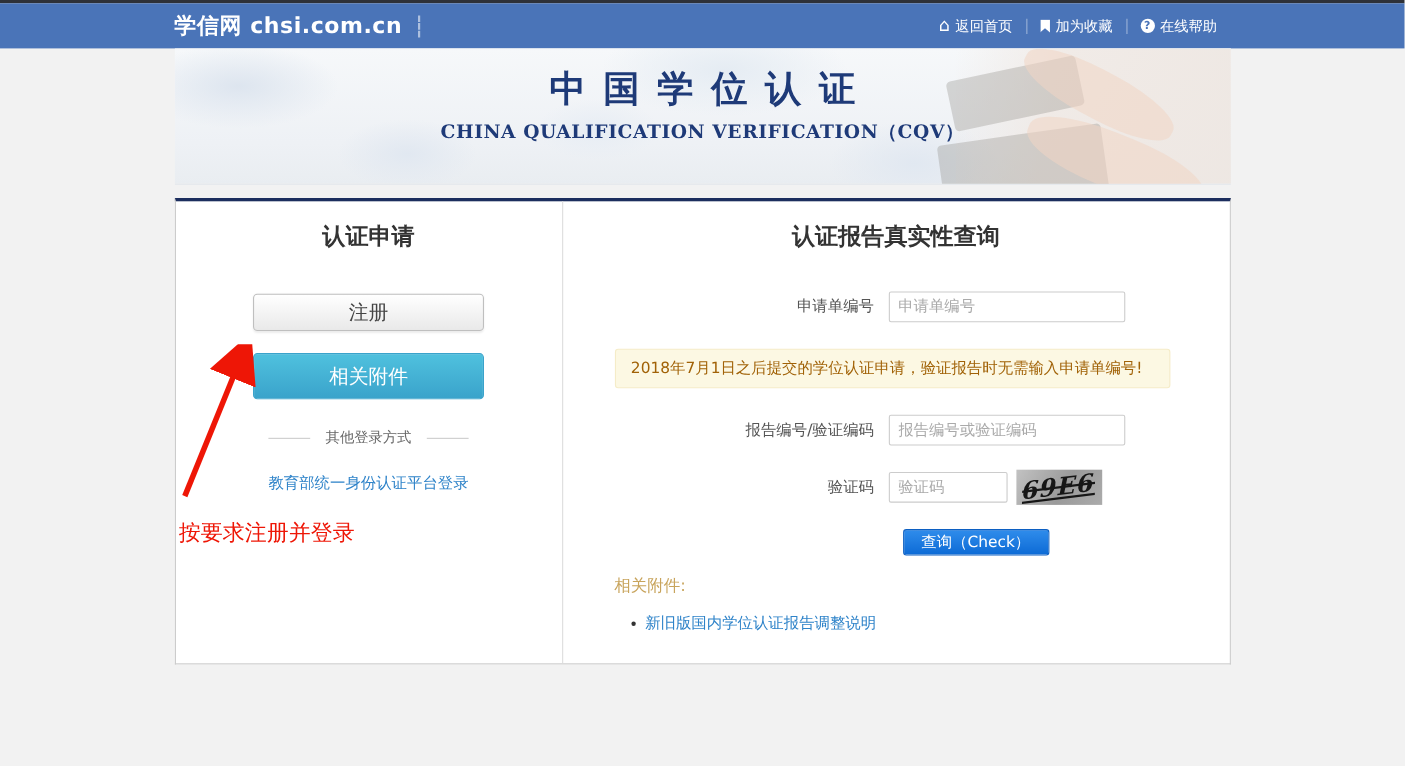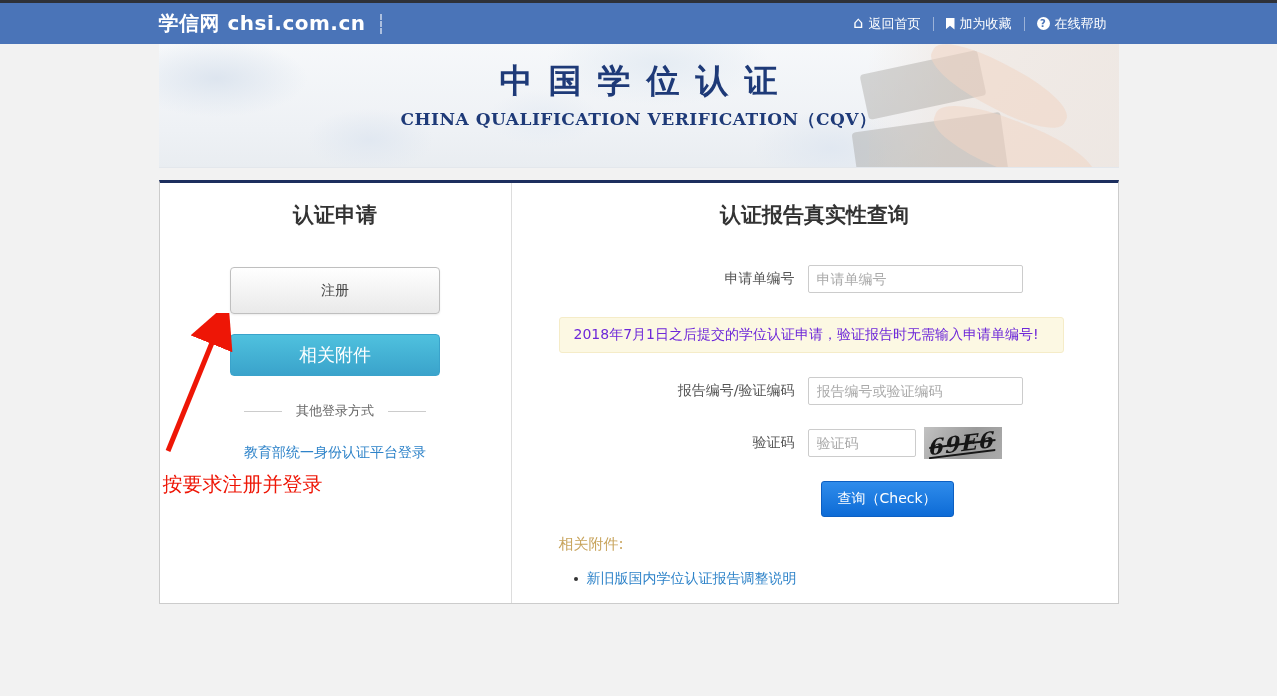--- a/index.html
+++ b/index.html
@@ -39,47 +39,47 @@
   .banner-titles { position:relative; text-align:center; padding-top:15px; }
   .banner-title { font-family:"DejaVu Serif","Liberation Serif",serif; font-weight:bold; font-size:33px; color:#1e3a78; letter-spacing:16px; text-indent:16px; }
   .banner-sub { font-family:"DejaVu Serif","Liberation Serif",serif; font-weight:bold; font-size:17px; color:#1e3a78; margin-top:4px; letter-spacing:0.5px; }
 
   .content { width:960px; margin:12px auto 0; background:#fff; border:1px solid #ccc; border-top:3px solid #1c2e5e; min-height:424px; display:flex; }
   .panel-left { width:352px; border-right:1px solid #ddd; position:relative; text-align:center; }
   .panel-right { flex:1; position:relative; }
   .panel-title { font-size:21px; font-weight:bold; color:#333; margin-top:20px; line-height:24px; text-align:center; }
 
   .btn-stack { margin-top:40px; }
-  .btn-register { display:block; width:210px; height:47px; margin:11px auto; font-size:14px; color:#444;
+  .btn-register { display:block; width:210px; height:34px; margin:11px auto; font-size:18px; color:#444;
     background:linear-gradient(180deg,#ffffff,#e9e9e9); border:1px solid #bfbfbf; border-radius:4px; cursor:pointer;
     box-shadow:0 1px 2px rgba(0,0,0,0.08); font-family:inherit; }
   .btn-login { display:block; width:210px; height:42px; margin:20px auto 0; font-size:18px; color:#fff;
     background:linear-gradient(180deg,#4fc1de,#3aa3cb); border:1px solid #3aa3cb; border-radius:4px; cursor:pointer; font-family:inherit; }
   .other-login { margin-top:26px; display:flex; align-items:center; justify-content:center; color:#666; font-size:13px; }
   .other-login .line { width:38px; border-top:1px solid #ccc; margin:0 14px; }
   .moe-link { display:inline-block; margin-top:24px; color:#2e83c9; font-size:14px; text-decoration:none; cursor:pointer; }
 
   .annotation { position:absolute; left:3px; top:288px; color:#ee1606; font-size:20px; white-space:nowrap; }
   .red-arrow { position:absolute; left:0; top:130px; width:80px; height:145px; pointer-events:none; }
 
   .vform { margin-top:0; }
   .frow { display:flex; align-items:center; }
   .frow.r1 { margin-top:38px; }
   .frow.r2 { margin-top:24px; }
   .frow.r3 { margin-top:22px; }
   .flabel { width:296px; text-align:right; padding-right:13px; font-size:14px; color:#555; }
   .finput { height:28px; border:1px solid #ccc; border-radius:2px; padding:0 8px; font-size:14px; color:#333; width:215px; font-family:inherit; }
   .finput::placeholder { color:#aaa; }
   .finput.captcha-input { width:108px; }
-  .notice { margin:24px 54px 0 47px; background:#fcf8e3; border:1px solid #f5ecc8; border-radius:3px; padding:8px 14px; font-size:14px; color:#6d28d9; }
+  .notice { margin:24px 54px 0 47px; background:#fcf8e3; border:1px solid #f5ecc8; border-radius:3px; padding:8px 14px; font-size:14px; color:#a16207; }
   .captcha-box { width:78px; height:32px; margin-left:8px; background:linear-gradient(120deg,#c2c2c2,#9a9a9a 55%,#ababab); 
     display:flex; align-items:center; justify-content:center; cursor:pointer; overflow:hidden; }
   .captcha-text { font-family:"DejaVu Serif","Liberation Serif",serif; font-style:italic; font-weight:bold; font-size:22px; color:#161616;
     transform:rotate(-7deg) skewX(-8deg); text-decoration:underline line-through; letter-spacing:1px; }
-  .btn-check { margin:22px 0 0 309px; height:36px; padding:0 16px; font-size:14px; color:#fff; cursor:pointer;
+  .btn-check { margin:22px 0 0 309px; height:24px; padding:0 16px; font-size:14px; color:#fff; cursor:pointer;
     background:linear-gradient(180deg,#2f8ceb,#0d6bd6); border:1px solid #0c5fc2; border-radius:3px; font-family:inherit; }
   .attach-label { margin:18px 0 0 47px; color:#c8a45c; font-size:15px; }
   .attach-row { margin:16px 0 0 62px; display:flex; align-items:center; }
   .attach-row .bullet { width:4px; height:4px; border-radius:50%; background:#333; margin-right:9px; }
   .attach-link { color:#2e83c9; font-size:14px; text-decoration:none; cursor:pointer; }
 </style>
 </head>
 <body>
 
 <div class="topstrip"></div>

